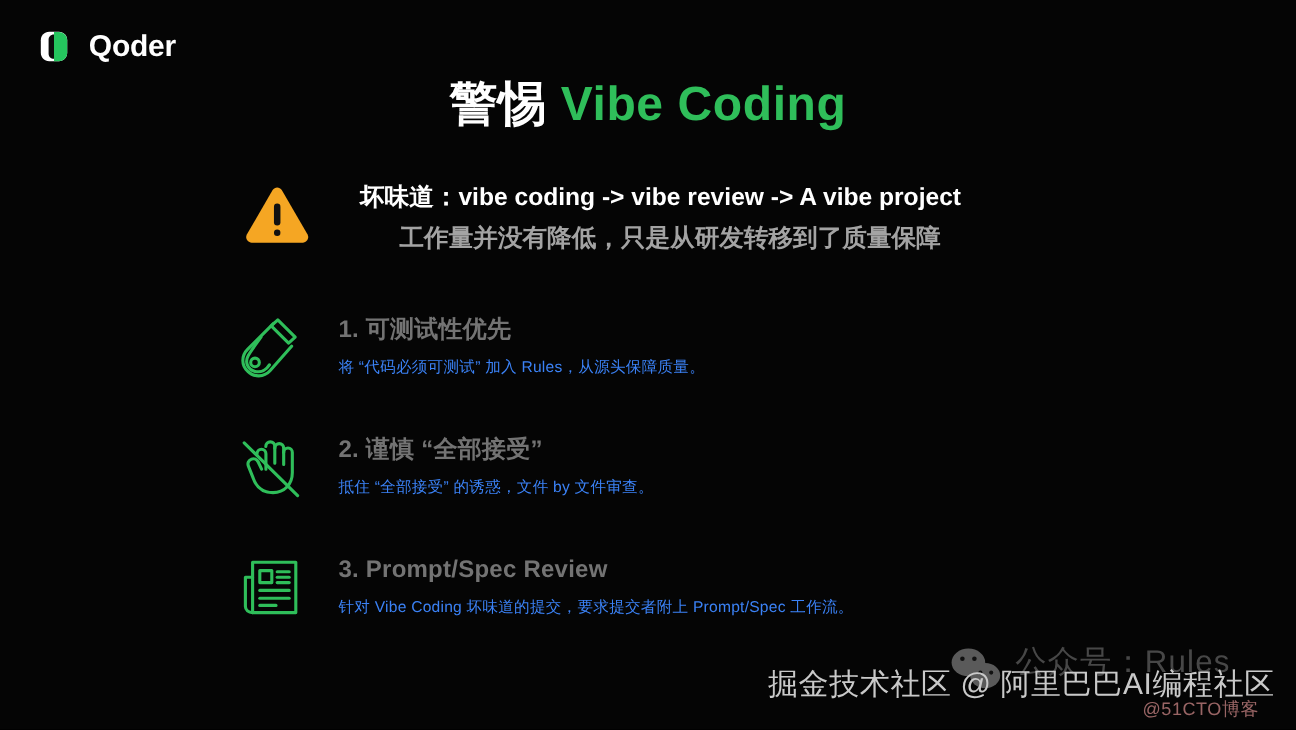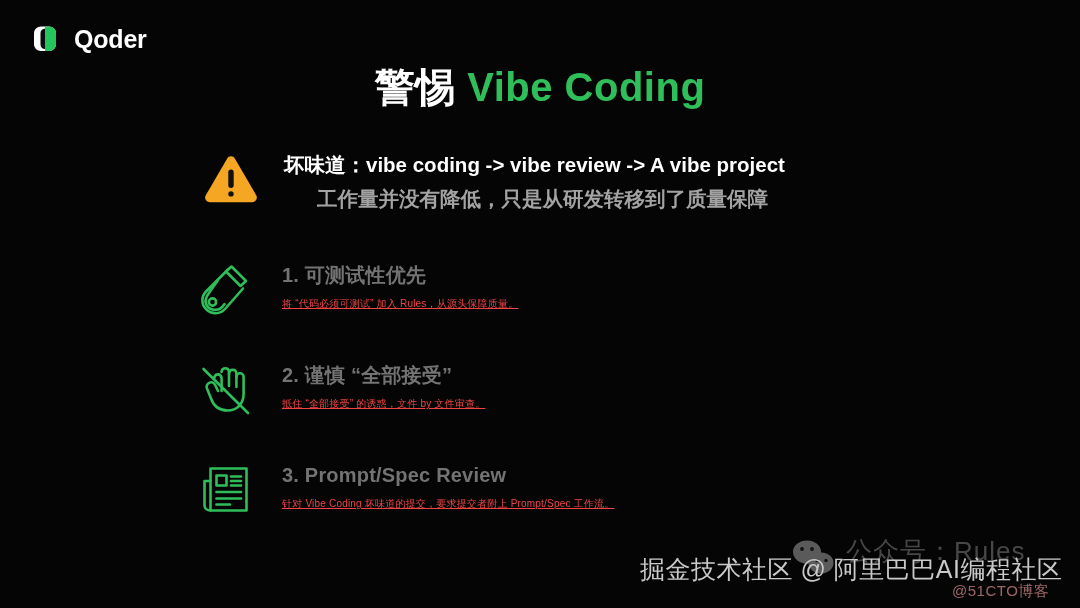--- a/index.html
+++ b/index.html
@@ -63,21 +63,21 @@
   .title .cn { color: #ffffff; }
   .title .en { color: #2fbe5a; }
 
   
   .warning {
     position: absolute;
     left: 200px;
     top: 148px;
     display: flex;
     align-items: flex-start;
-    gap: 22px;
+    gap: 38px;
   }
   .warning-icon {
     width: 62px;
     height: 62px;
     flex: 0 0 62px;
     margin-top: 2px;
   }
   .warning-text {
     padding-top: 2px;
   }
@@ -127,27 +127,26 @@
   .point-title {
     font-size: 20px;
     font-weight: 700;
     color: #737373;
     line-height: 1.3;
     letter-spacing: 0.2px;
     white-space: nowrap;
   }
   .point-desc {
     margin-top: 9px;
-    font-size: 10px;
+    font-size: 13px;
     font-weight: 400;
-    color: #ef4444;
+    color: #3b82f6;
     line-height: 1.4;
     letter-spacing: 0.2px;
     white-space: nowrap;
-    text-decoration: underline;
   }
 
   
   .footer-credit {
     position: absolute;
     left: 640px;
     top: 553px;
     font-size: 25px;
     font-weight: 400;
     color: #c9c9c9;

